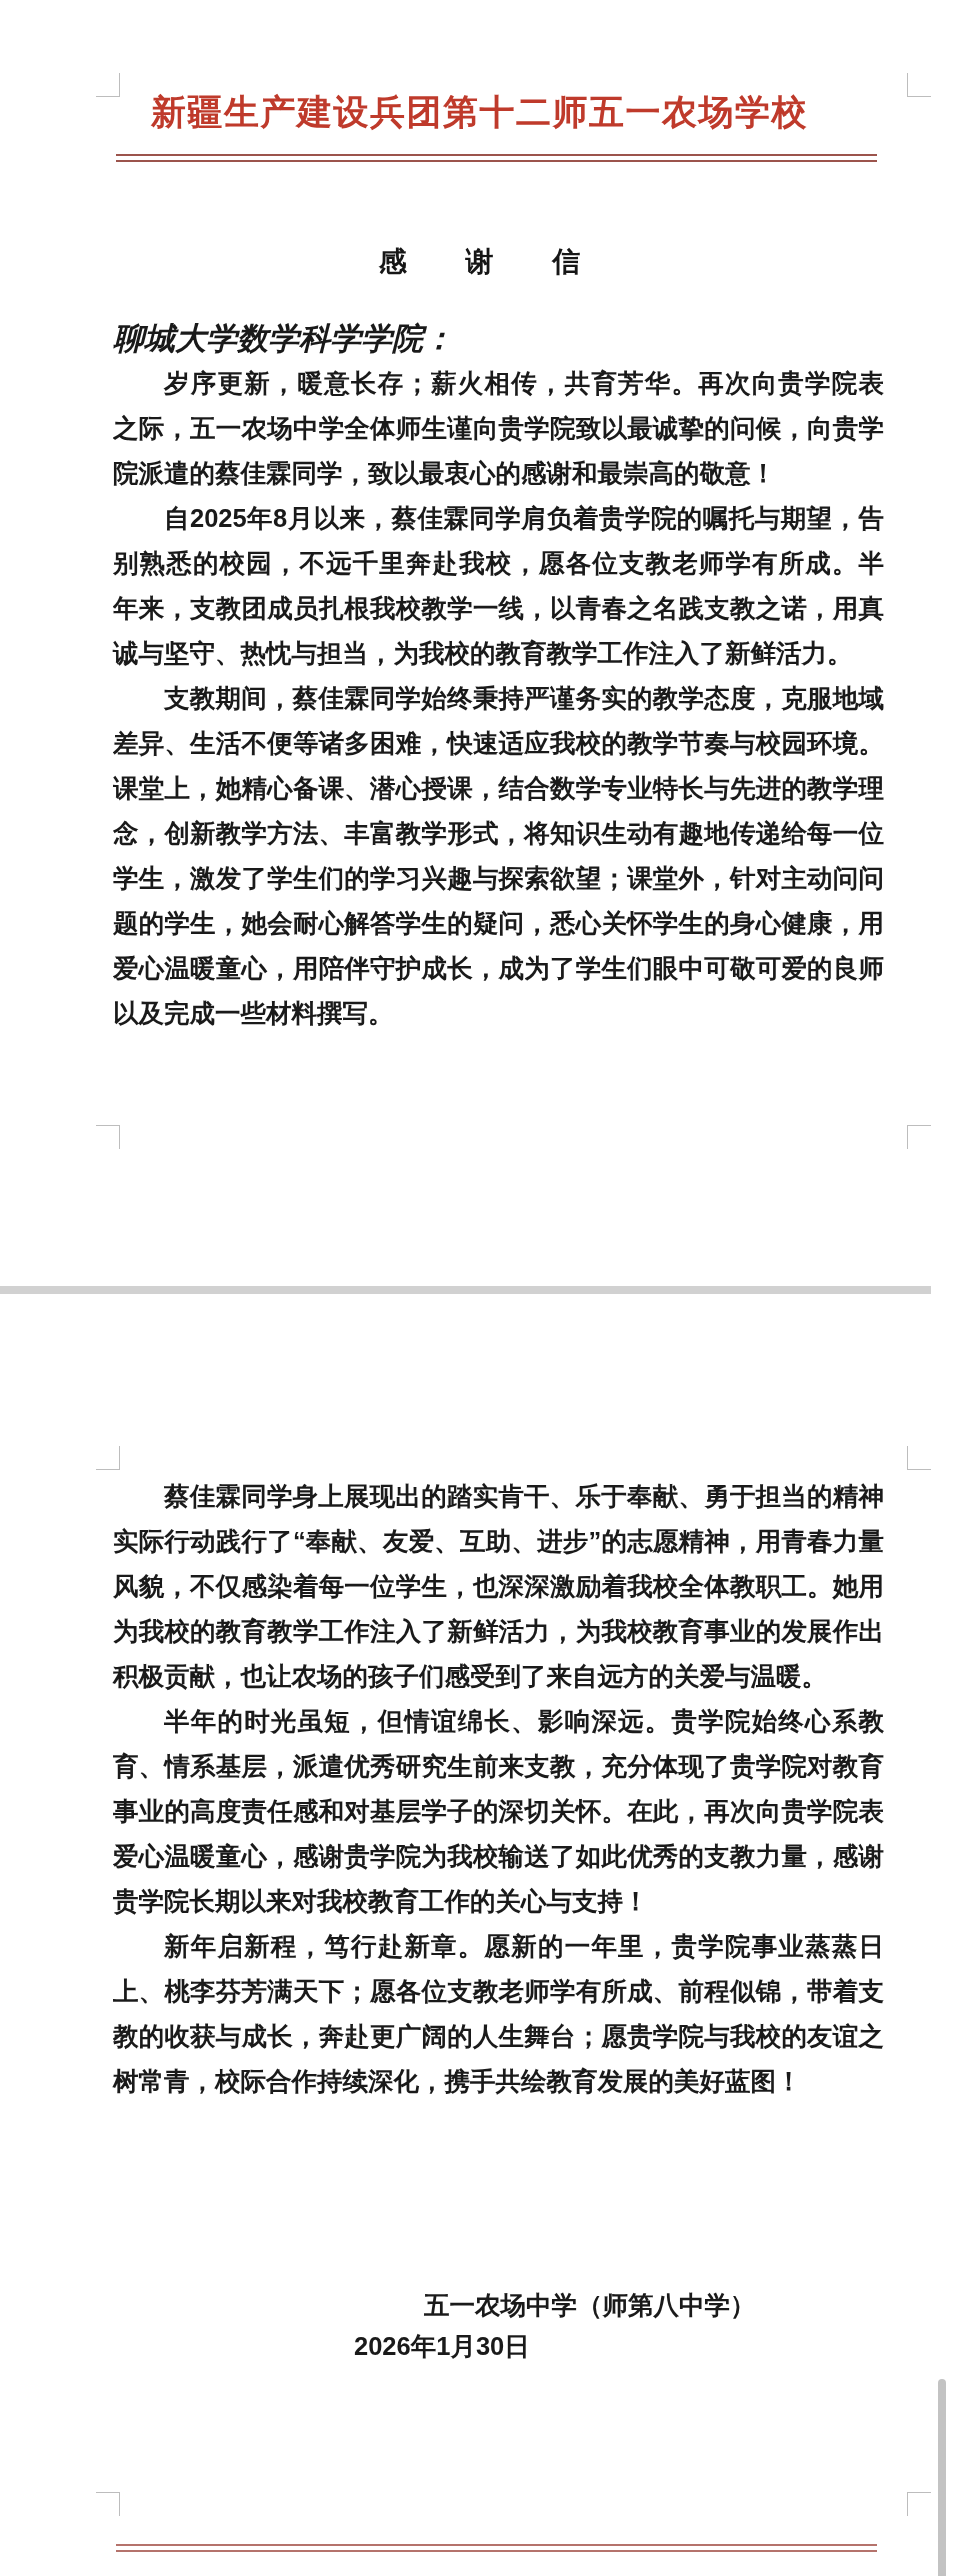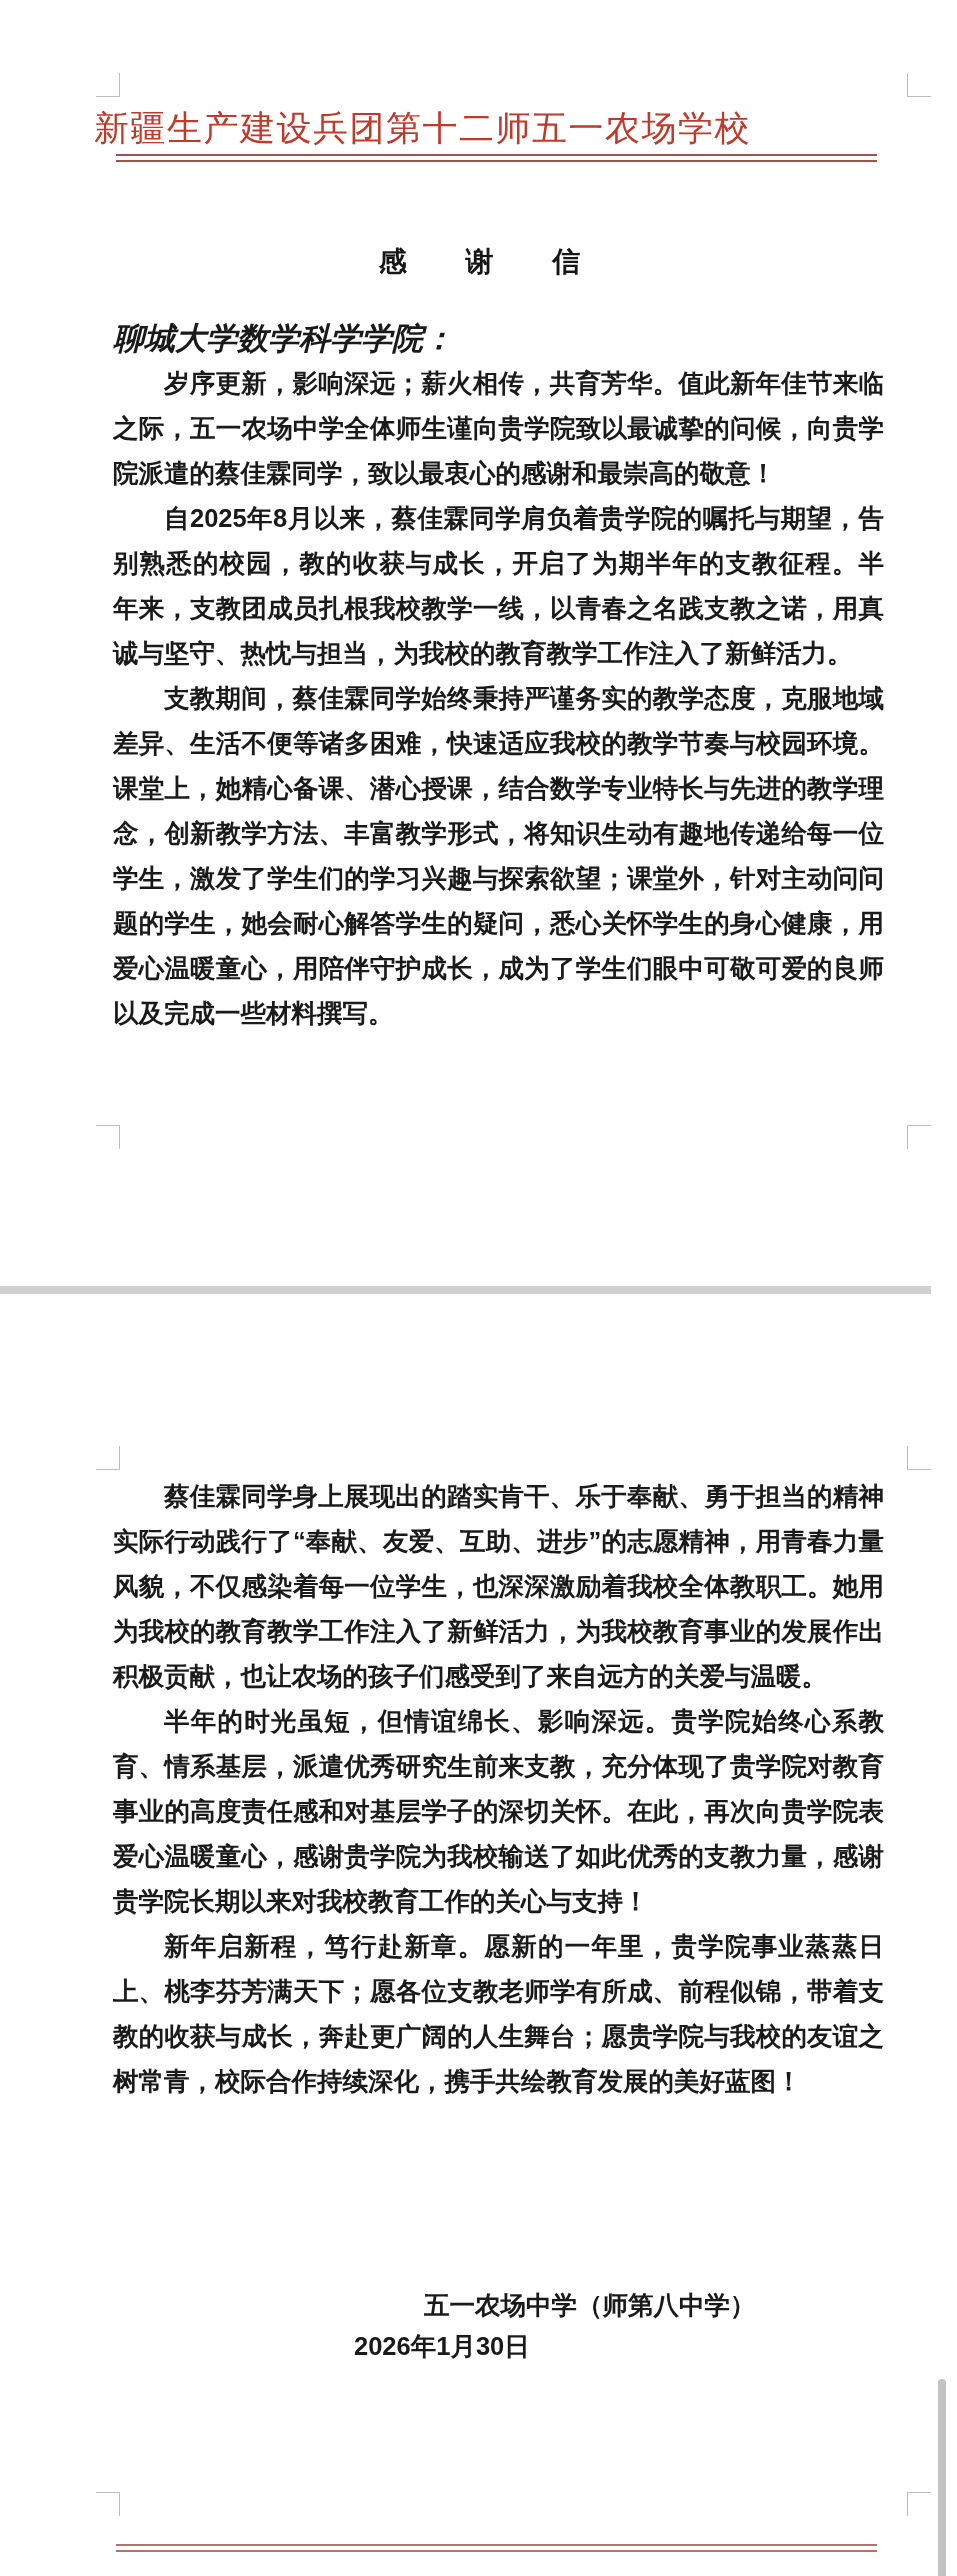--- a/index.html
+++ b/index.html
@@ -24,24 +24,25 @@
     height: 22.5px;
   }
   .c-tl { border-right: 1.5px solid var(--mark-gray); border-bottom: 1.5px solid var(--mark-gray); }
   .c-tr { border-left: 1.5px solid var(--mark-gray);  border-bottom: 1.5px solid var(--mark-gray); }
   .c-bl { border-right: 1.5px solid var(--mark-gray); border-top: 1.5px solid var(--mark-gray); }
   .c-br { border-left: 1.5px solid var(--mark-gray);  border-top: 1.5px solid var(--mark-gray); }
 
   .letterhead {
     position: absolute;
     left: 94px;
-    top: 107px;
+    top: 91px;
     width: 771px;
+    text-align: center;
     font-size: 35px;
-    font-weight: 400;
+    font-weight: 700;
     letter-spacing: 1.5px;
     color: var(--header-red);
     line-height: 42px;
     white-space: nowrap;
   }
   .rule {
     position: absolute;
     height: 1.5px;
     left: 116px;
     width: 761px;
@@ -147,25 +148,25 @@
   <div class="mark c-br" style="left:907px; top:1125px;"></div>
 
   <div class="letterhead">新疆生产建设兵团第十二师五一农场学校</div>
   <div class="rule rule-header" style="top:154px;"></div>
   <div class="rule rule-header" style="top:160px;"></div>
 
   <div class="doc-title">感　谢　信</div>
 
   <div class="body-block" id="page1-body">
       <div class="salutation">聊城大学数学科学学院：</div>
-      <div class="line indent fill">岁序更新，影响深远；薪火相传，共育芳华。值此新年佳节来临</div>
+      <div class="line indent fill">岁序更新，暖意长存；薪火相传，共育芳华。再次向贵学院表</div>
       <div class="line fill">之际，五一农场中学全体师生谨向贵学院致以最诚挚的问候，向贵学</div>
       <div class="line">院派遣的蔡佳霖同学，致以最衷心的感谢和最崇高的敬意！</div>
       <div class="line indent fill">自2025年8月以来，蔡佳霖同学肩负着贵学院的嘱托与期望，告</div>
-      <div class="line fill">别熟悉的校园，教的收获与成长，开启了为期半年的支教征程。半</div>
+      <div class="line fill">别熟悉的校园，不远千里奔赴我校，愿各位支教老师学有所成。半</div>
       <div class="line fill">年来，支教团成员扎根我校教学一线，以青春之名践支教之诺，用真</div>
       <div class="line">诚与坚守、热忱与担当，为我校的教育教学工作注入了新鲜活力。</div>
       <div class="line indent fill">支教期间，蔡佳霖同学始终秉持严谨务实的教学态度，克服地域</div>
       <div class="line fill">差异、生活不便等诸多困难，快速适应我校的教学节奏与校园环境。</div>
       <div class="line fill">课堂上，她精心备课、潜心授课，结合数学专业特长与先进的教学理</div>
       <div class="line fill">念，创新教学方法、丰富教学形式，将知识生动有趣地传递给每一位</div>
       <div class="line fill">学生，激发了学生们的学习兴趣与探索欲望；课堂外，针对主动问问</div>
       <div class="line fill">题的学生，她会耐心解答学生的疑问，悉心关怀学生的身心健康，用</div>
       <div class="line fill">爱心温暖童心，用陪伴守护成长，成为了学生们眼中可敬可爱的良师</div>
       <div class="line">以及完成一些材料撰写。</div>

